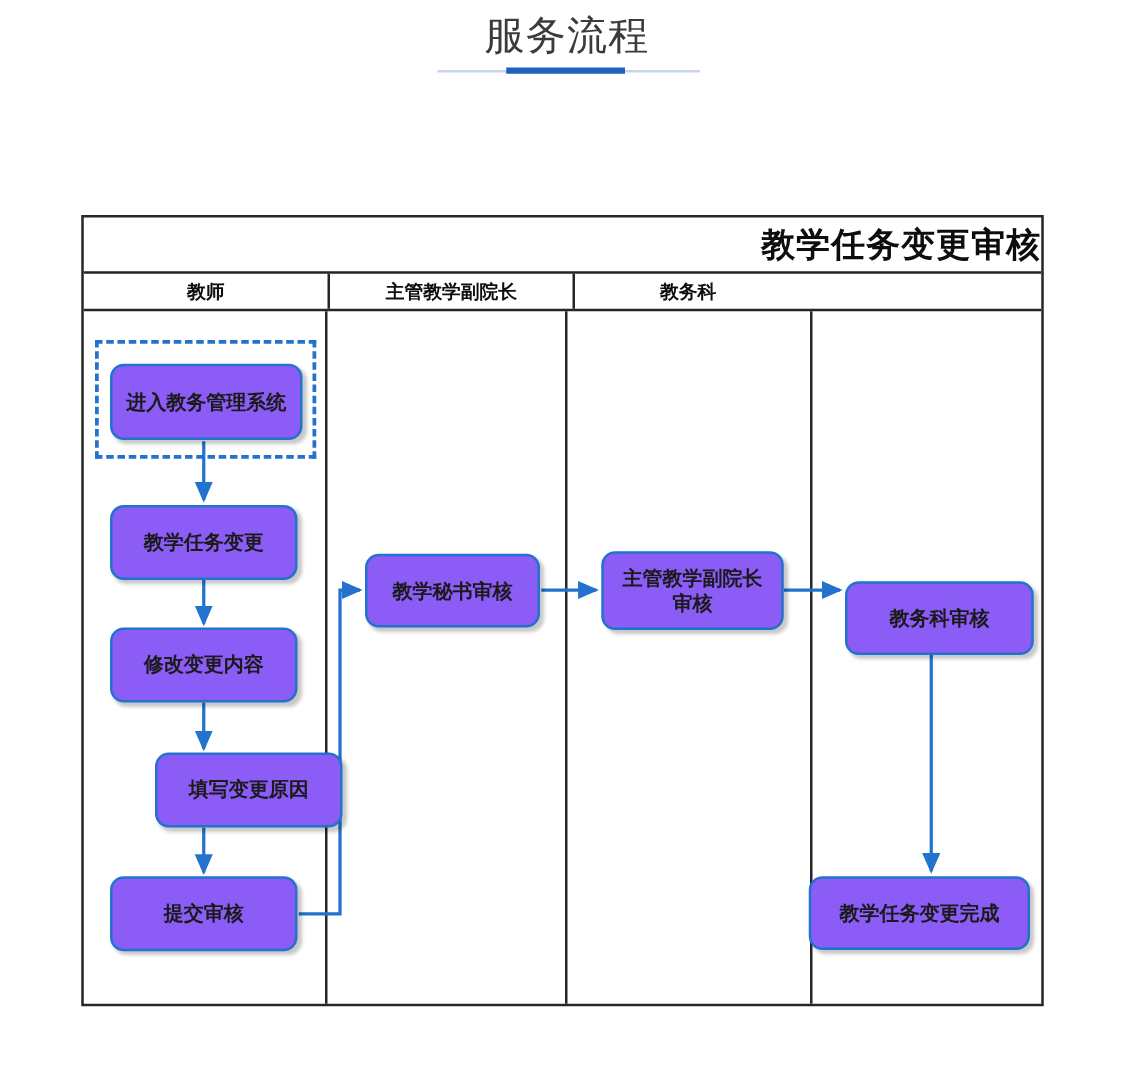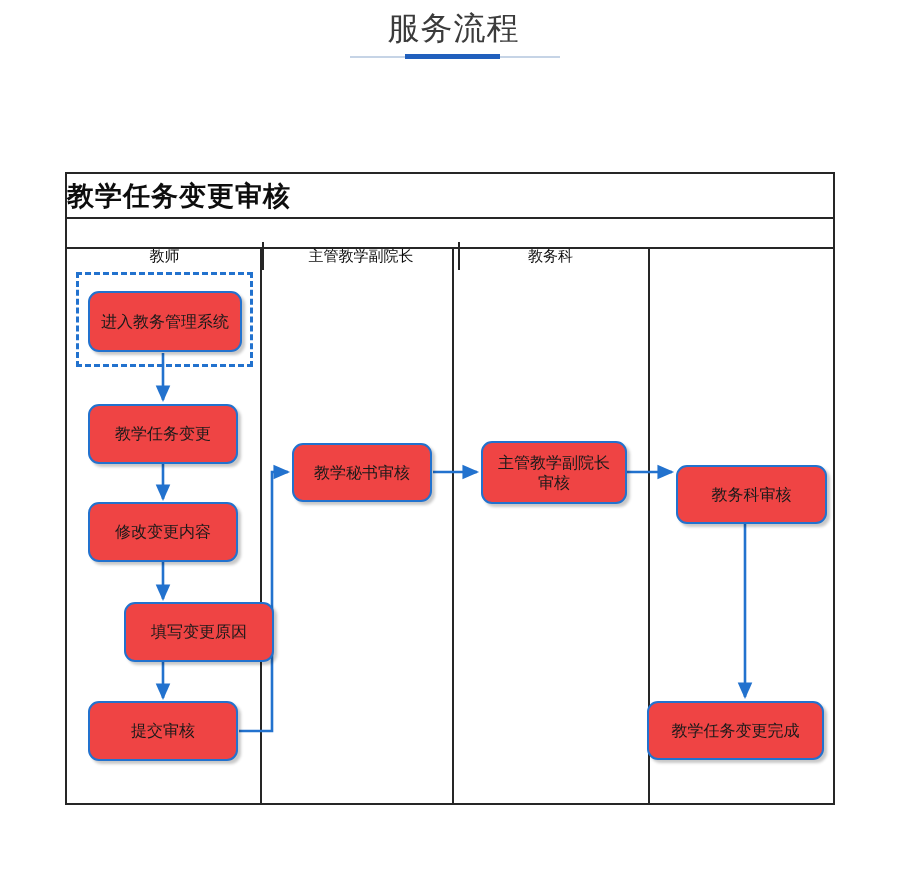--- a/index.html
+++ b/index.html
@@ -63,21 +63,21 @@
   #lane-title-row {
     position: absolute;
     left: 0;
     top: 0;
     width: 100%;
     height: 45px;
     border-bottom: 2px solid #262626;
     box-sizing: border-box;
     display: flex;
     align-items: center;
-    justify-content: flex-start;
+    justify-content: flex-end;
   }
   #lane-title-row .title-text {
     font-size: 27px;
     font-weight: bold;
     letter-spacing: 1px;
     color: #0d0d0d;
   }
   #lane-header-row {
     position: absolute;
     left: 0;
@@ -86,25 +86,24 @@
     height: 30px;
     border-bottom: 2px solid #262626;
     box-sizing: border-box;
     display: flex;
   }
   #lane-header-row .lane-header {
     display: flex;
     align-items: center;
     justify-content: center;
     font-size: 15px;
-    font-weight: normal;
+    font-weight: bold;
     color: #0d0d0d;
     box-sizing: border-box;
     height: 100%;
-    margin-top: 23px;
   }
   #lane-header-row .lane-header + .lane-header {
     border-left: 2px solid #262626;
   }
   .lane-col-0 { width: 195px; }
   .lane-col-1 { width: 192px; }
   .lane-col-2 { width: 196px; }
   .lane-col-3 { width: 183px; }
 
   
@@ -129,30 +128,31 @@
     pointer-events: none;
   }
   #flow-layer svg { display: block; }
 
   
   .node {
     position: absolute;
     box-sizing: border-box;
     border: 2px solid #2272ce;
     border-radius: 11px;
-    background: #ef4444;
+    background: #8b5cf6;
     box-shadow: 3px 3px 3px rgba(0,0,0,0.22);
     display: flex;
     align-items: center;
     justify-content: center;
     text-align: center;
     font-size: 16px;
     line-height: 20px;
     color: #1a1a1a;
     white-space: pre-line;
+    font-weight: bold;
   }
   .selection-box {
     position: absolute;
     box-sizing: border-box;
     border: 3px dashed #2272ce;
     background: transparent;
   }
 </style>
 </head>
 <body>

